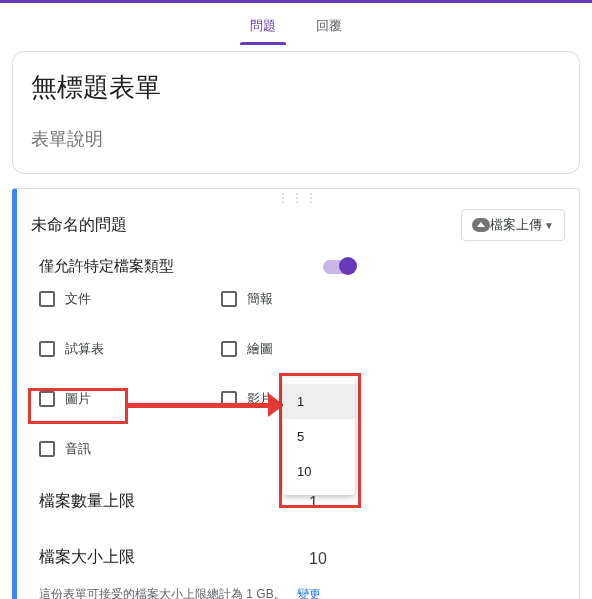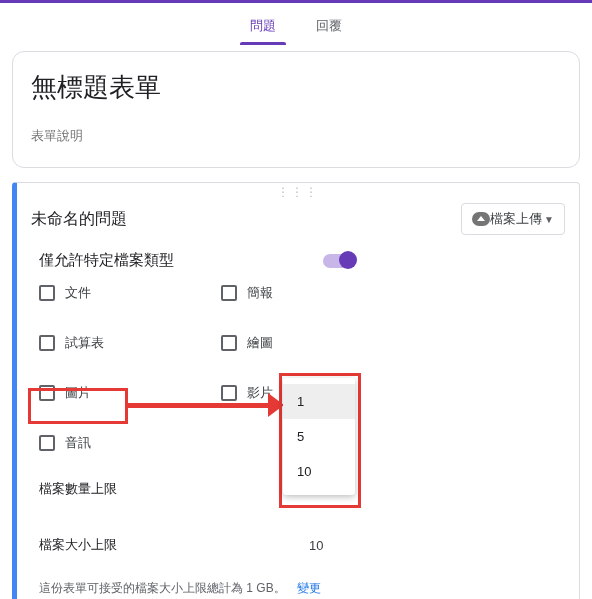--- a/index.html
+++ b/index.html
@@ -44,21 +44,21 @@
     border: 1px solid #dadce0;
     border-radius: 12px;
     position: relative;
   }
   .form-title {
     font-size: 26px;
     color: #202124;
     margin-bottom: 22px;
   }
   .form-desc {
-    font-size: 13px;
+    font-size: 18px;
     color: #757575;
   }
 
   .question-card {
     margin: 0 12px 12px;
     border: 1px solid #dadce0;
     border-left: 5px solid #4285f4;
     border-radius: 4px;
     padding: 14px 14px 10px 14px;
     position: relative;
@@ -161,23 +161,23 @@
   }
   .cb {
     width: 16px; height: 16px;
     border: 2px solid #5f6368;
     border-radius: 2px;
     flex-shrink: 0;
   }
 
   .limit-row {
     display: flex;
-    align-items: center;
+    align-items: flex-end;
     padding-left: 8px;
-    font-size: 13px;
+    font-size: 16px;
     color: #202124;
     margin-bottom: 22px;
     height: 34px;
     position: relative;
   }
   .limit-row .label {
     width: 270px;
   }
   .val-select {
     color: #3c4043;

